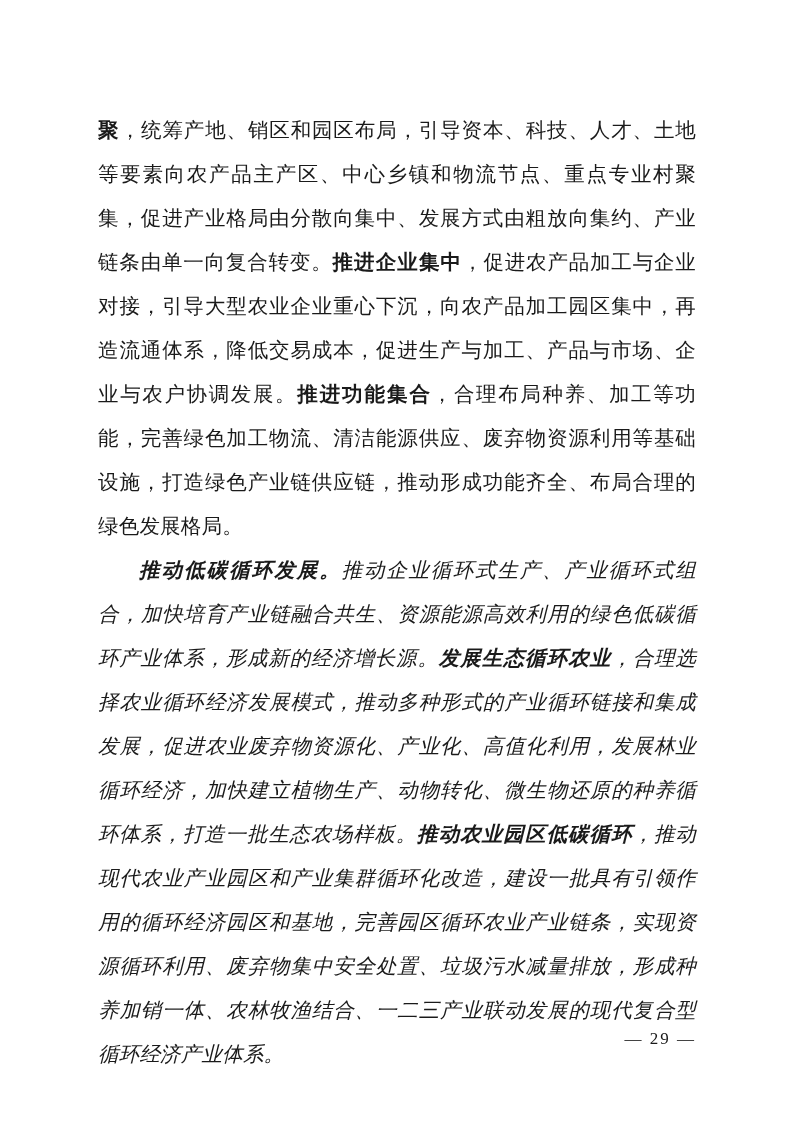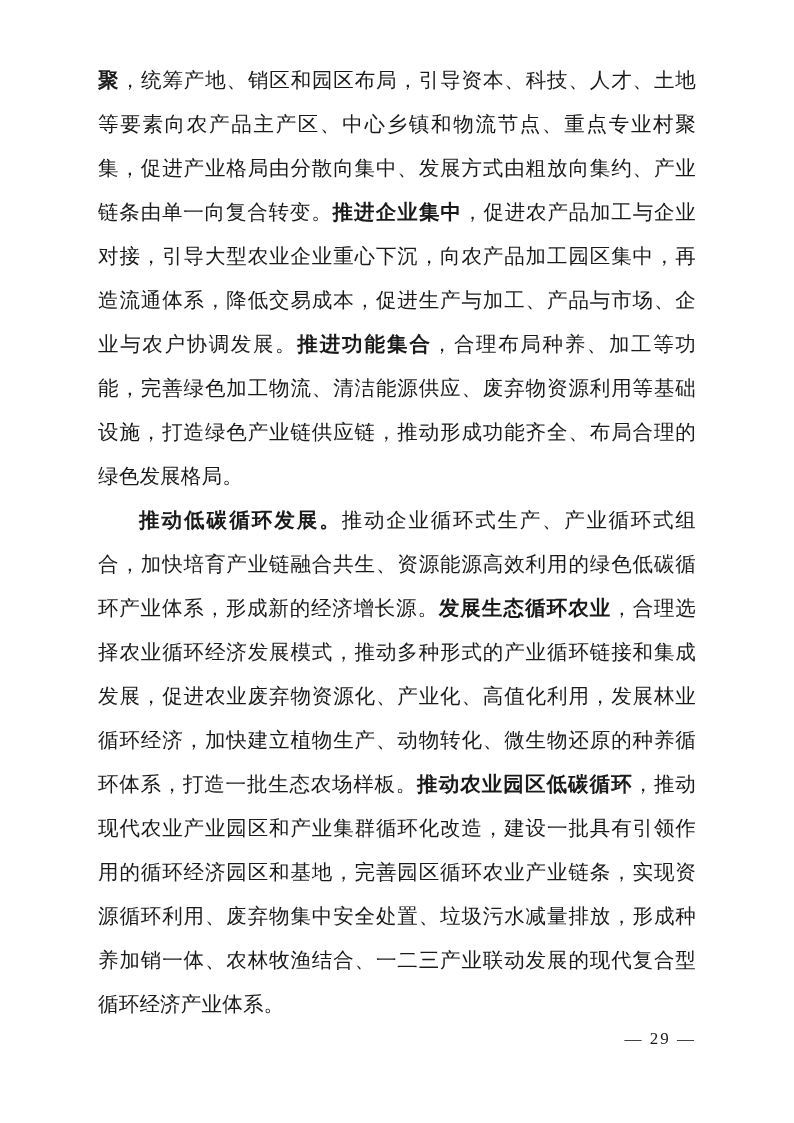--- a/index.html
+++ b/index.html
@@ -14,35 +14,36 @@
     font-family: "Liberation Serif", "DejaVu Serif", serif;
     color: #1a1a1a;
     overflow: hidden;
   }
   .page {
     position: absolute;
     left: 0; top: 0;
     width: 794px;
     height: 1123px;
     box-sizing: border-box;
-    padding: 58px 98px 70px 98px;
+    padding: 108px 98px 70px 98px;
   }
   .doc-body {
     font-size: 20.5px;
     line-height: 44px;
     text-align: justify;
     text-justify: inter-ideograph;
     letter-spacing: 0.2px;
   }
   p.para {
     margin: 0;
     text-indent: 0;
   }
   p.para.indent {
     text-indent: 41px;
+    font-style: italic;
   }
   .lead {
     font-weight: bold;
     letter-spacing: 0.5px;
   }
   .footer {
     position: absolute;
     left: 0;
     right: 98px;
     bottom: 74px;

